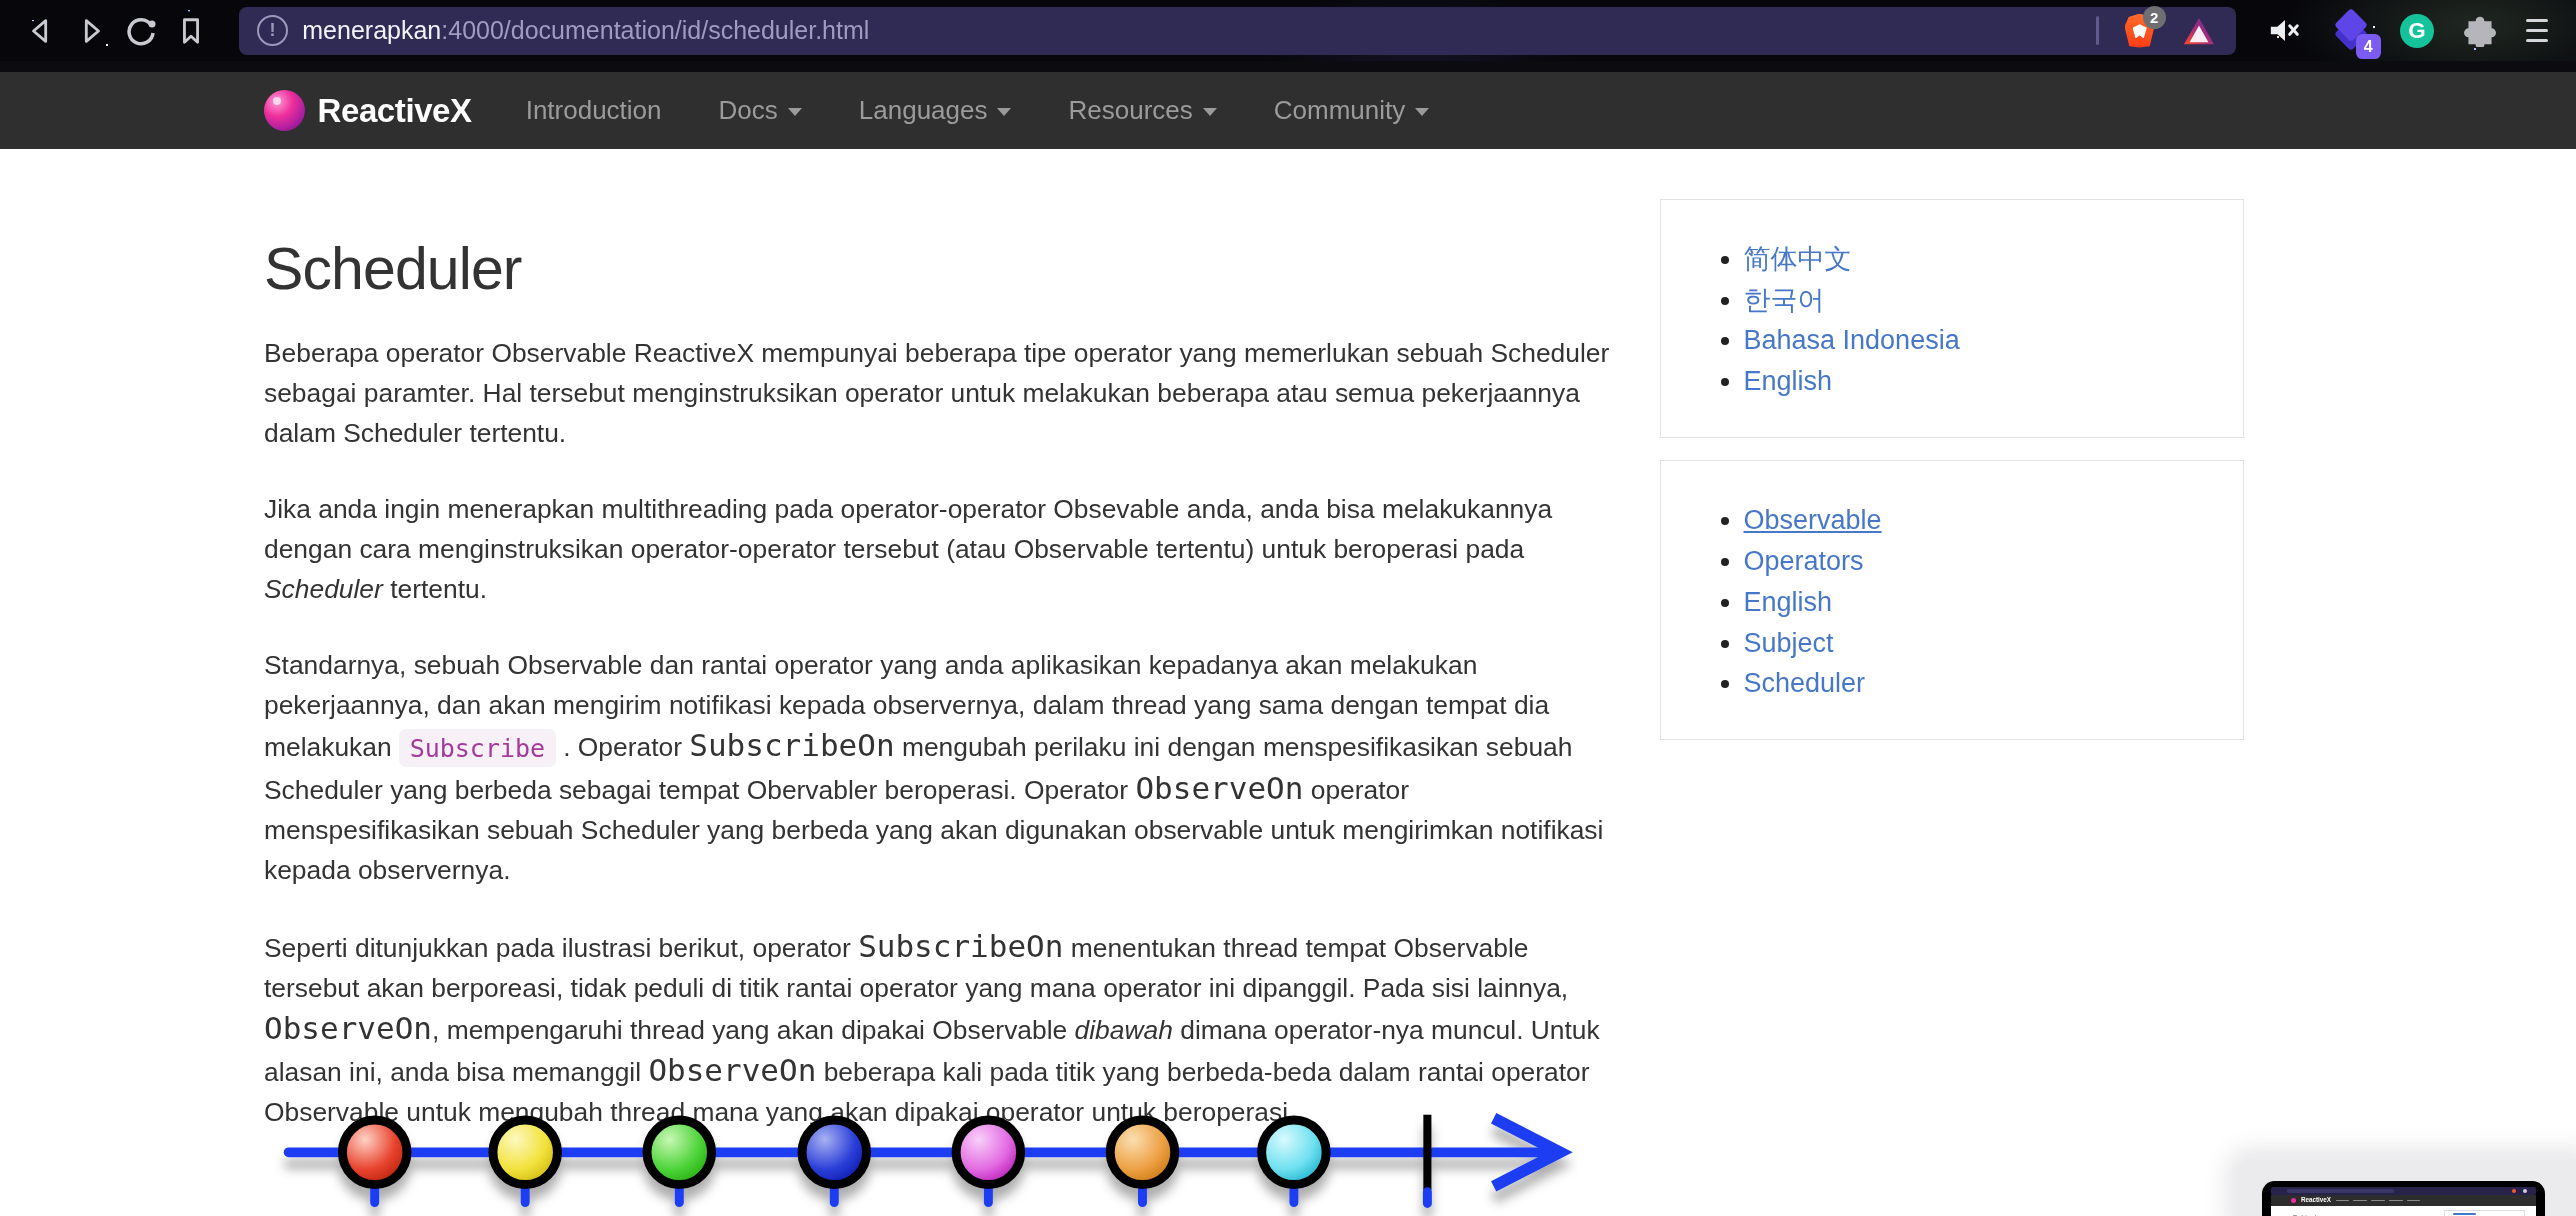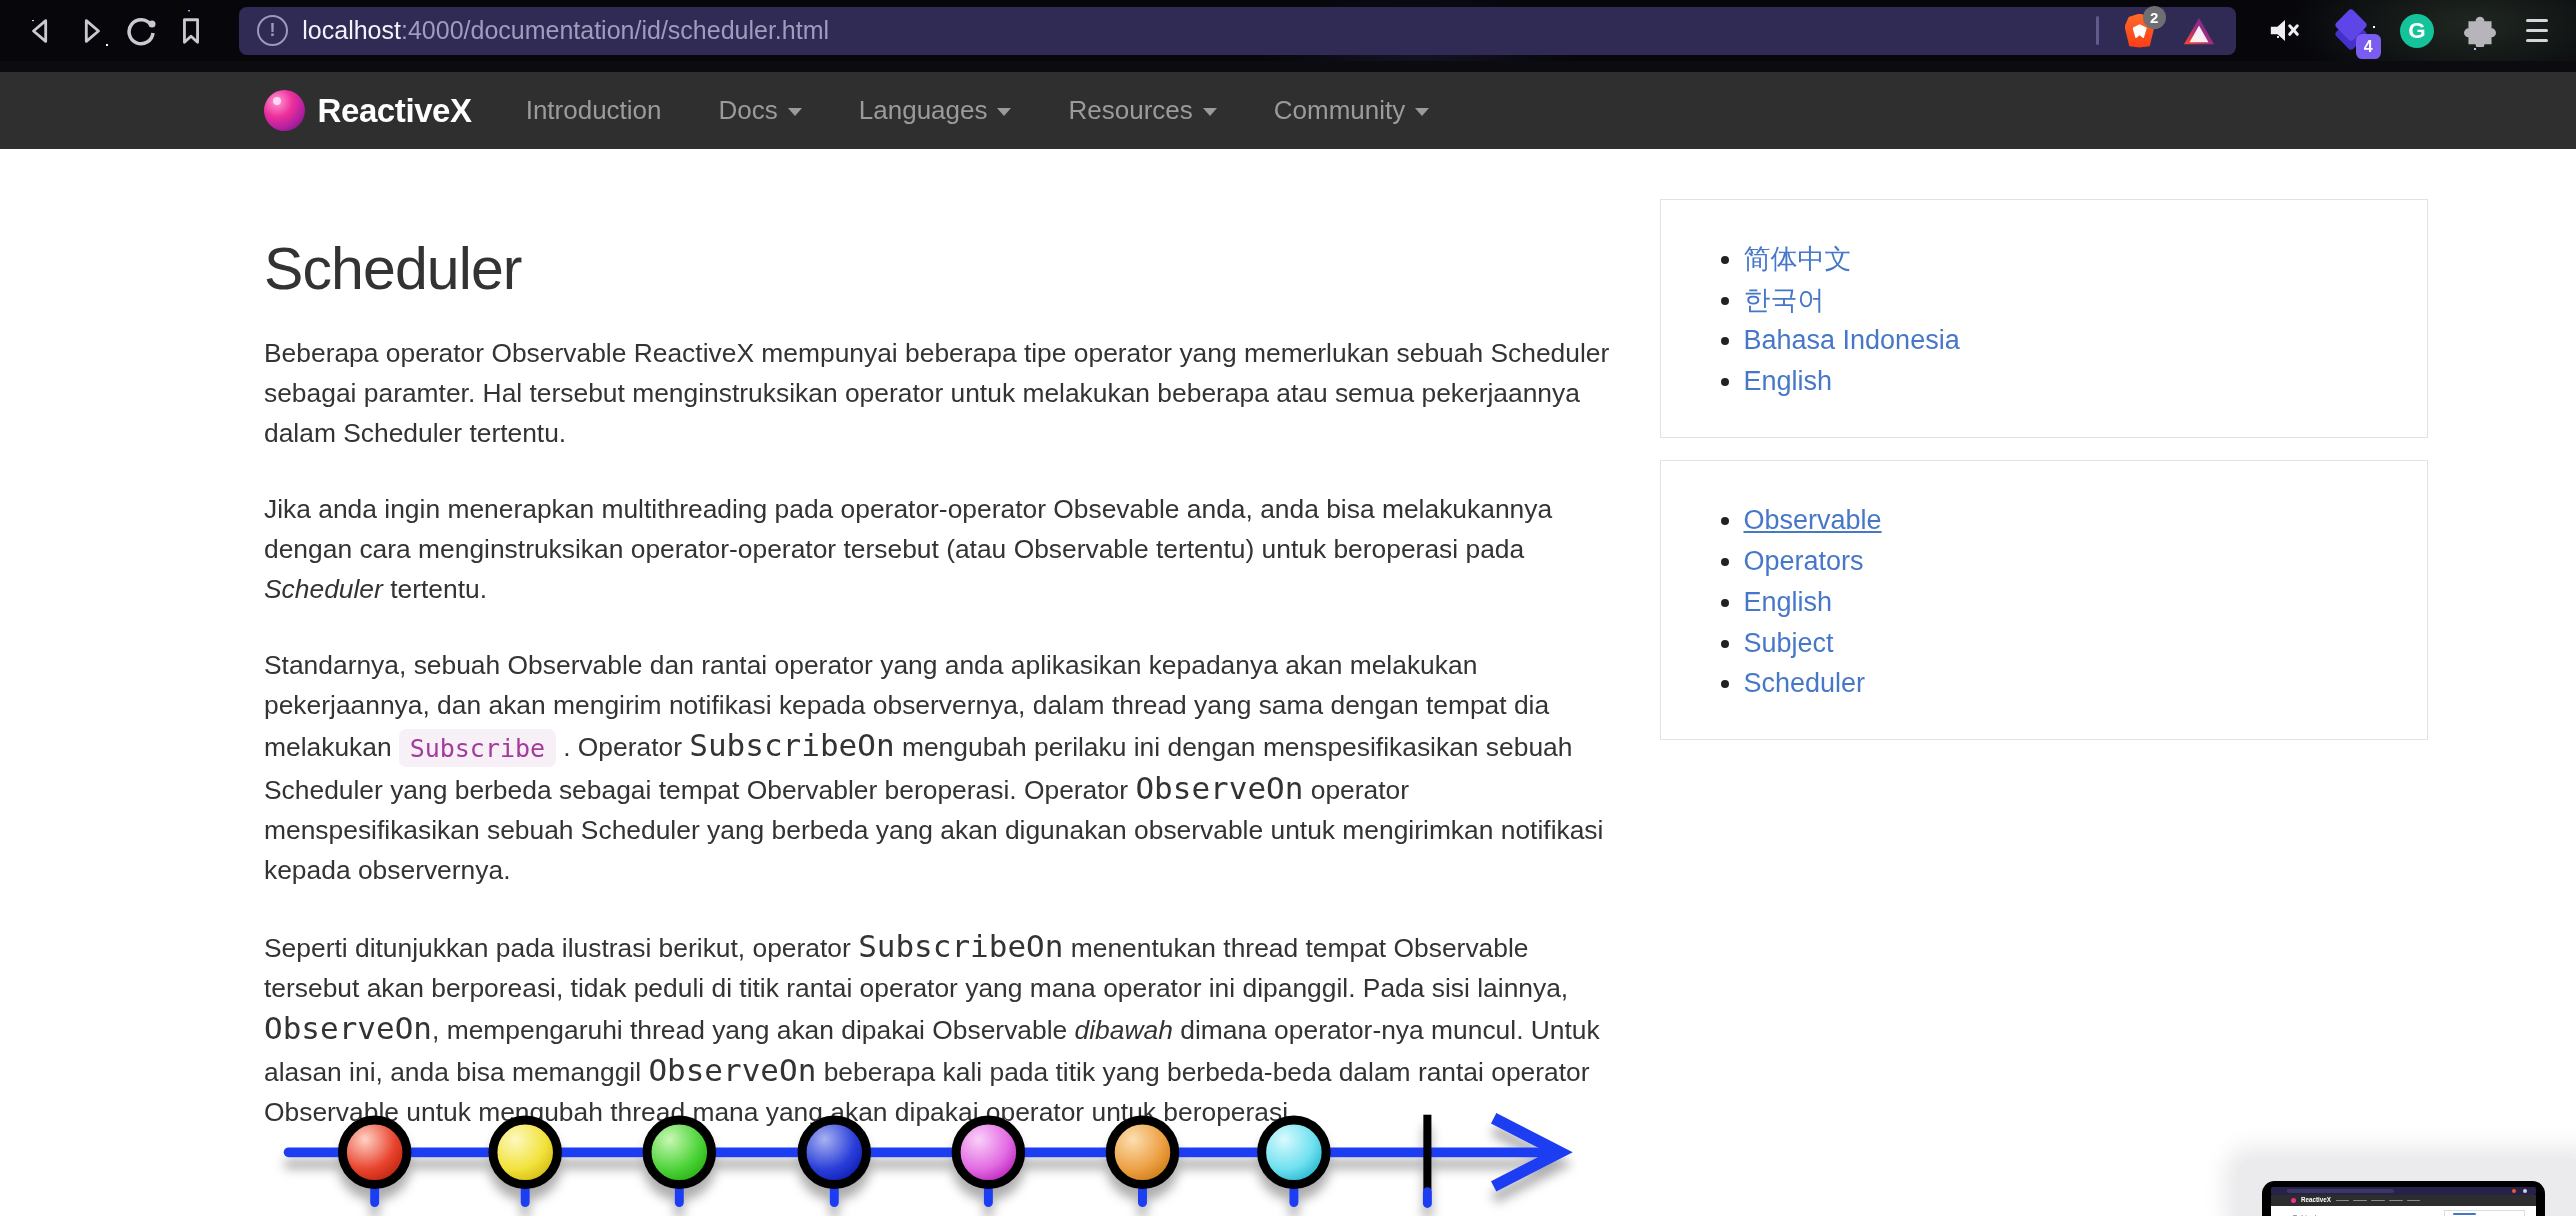--- a/index.html
+++ b/index.html
@@ -68,21 +68,21 @@
   
   .article{position:absolute;left:264px;top:149px;width:1348px;color:#333;}
   h1.page-title{font-size:59px;font-weight:400;color:#333;margin:86px 0 30px 0;letter-spacing:-0.9px;}
   .article p{font-size:26.4px;line-height:40px;margin:0 0 36px 0;}
   .article em{font-style:italic;}
   code.code-pink{font-family:"DejaVu Sans Mono",monospace;font-size:25px;color:#a33b9c;
     background:#f8f0f7;padding:4.5px 10.7px;border-radius:7.2px;}
   span.mono{font-family:"DejaVu Sans Mono",monospace;font-size:31px;color:#333;}
 
   
-  .aside{position:absolute;left:1660px;top:199px;width:768px;box-sizing:border-box;}
+  .aside{position:absolute;left:1660px;top:199px;width:584px;box-sizing:border-box;}
   .side-box{border:1.8px solid #e2e2e2;background:#fff;padding:38px 27px 34px 12.5px;margin-bottom:22.4px;box-sizing:border-box;}
   .side-box ul{margin:0;padding-left:70px;}
   .side-box li{font-size:27px;line-height:39px;color:#222;margin:1.8px 0;}
   .side-box a{color:#4677c8;text-decoration:none;}
 
   
   .diagram{position:absolute;left:260px;top:1102px;width:1317px;height:115px;}
 
   
   .thumb{position:absolute;right:0;bottom:0;width:339px;height:57px;background:#ebebed;
@@ -123,21 +123,21 @@
     </svg>
   </div>
   <div class="tb-btn">
     <svg width="30" height="30" viewBox="0 0 32 32">
       <path d="M9 4 h14 v24 l-7 -6.5 l-7 6.5 z" fill="none" stroke="#c9cad1" stroke-width="3" stroke-linejoin="round"></path>
     </svg>
   </div>
 
   <div class="urlbar">
     <div class="info-badge">!</div>
-    <span class="url-host">localhost</span>
+    <span class="url-host">menerapkan</span>
     <span class="url-path">:4000/documentation/id/scheduler.html</span>
     <div class="urlbar-right">
       <div class="url-divider"></div>
       <div class="ext">
         <div class="brave-shape"></div>
         <div class="badge-gray">2</div>
       </div>
       <div class="ext">
         <svg width="34" height="30" viewBox="0 0 36 32">
           <defs>

